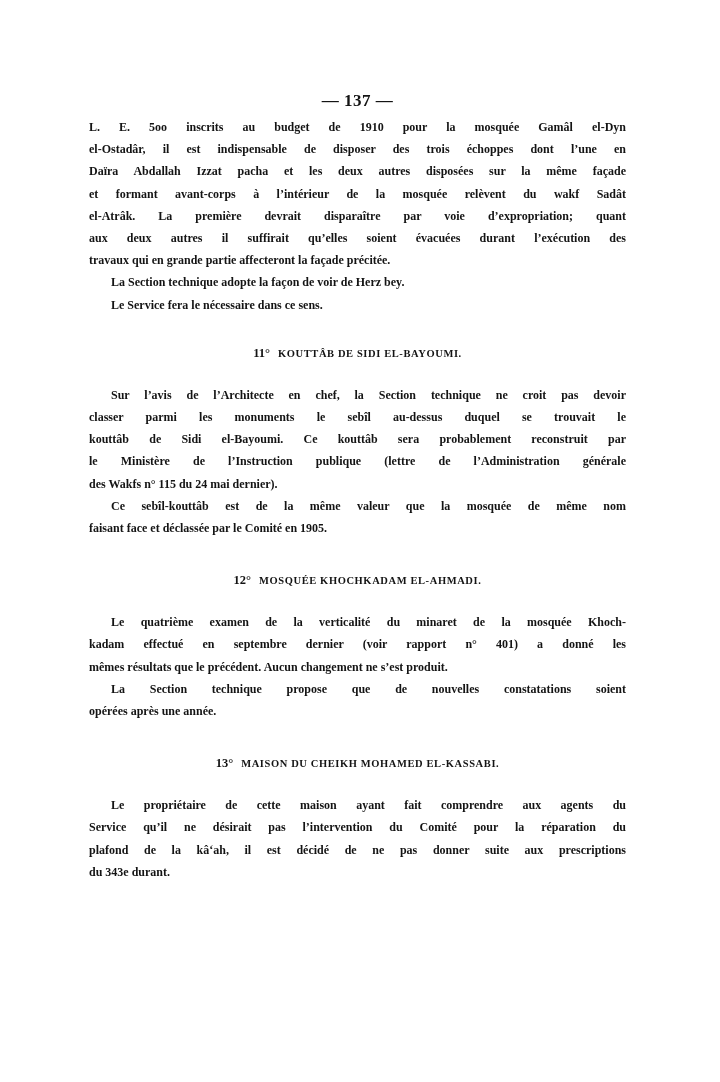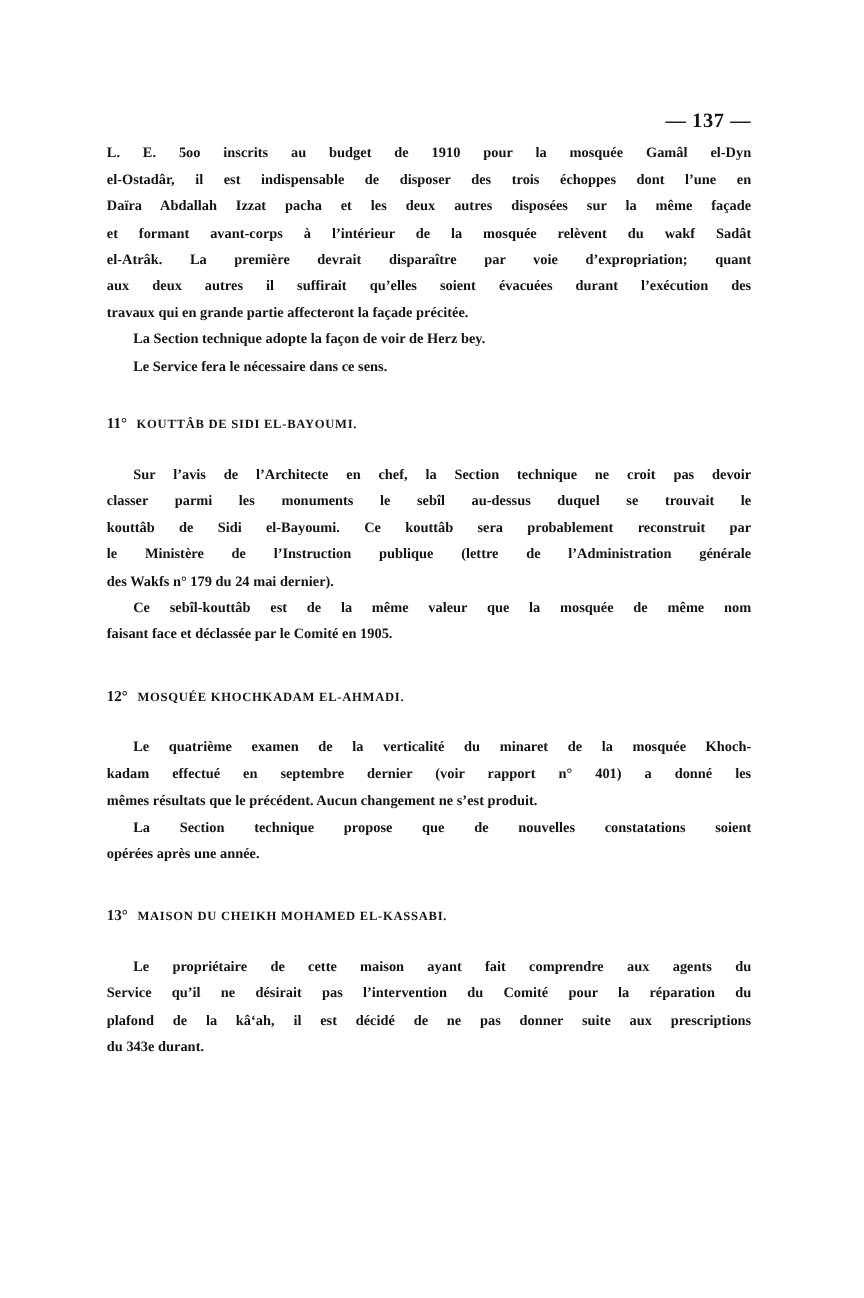--- a/index.html
+++ b/index.html
@@ -6,37 +6,37 @@
   body {
     width: 720px; height: 1082px; background: #ffffff;
     position: relative; overflow: hidden;
     font-family: "Liberation Serif", "DejaVu Serif", serif;
     color: #141414;
   }
   .page {
     position: absolute; left: 89px; top: 88px; width: 537px;
   }
   .folio {
-    text-align: right; font-weight: bold; font-size: 17px;
+    text-align: center; font-weight: bold; font-size: 17px;
     letter-spacing: 0.5px; height: 26px; line-height: 26px;
     margin-bottom: 2px;
     font-family: Liberation Serif, serif;
   }
   .para {
     font-size: 12px; line-height: 22.2px; font-weight: bold;
     text-align: justify; margin: 0;
   }
   .line {
     display: block; white-space: nowrap; text-align-last: justify;
     text-align: justify;
   }
   .line.last { text-align-last: left; }
   .indent { padding-left: 22px; }
   .heading {
-    font-weight: bold; font-size: 10.5px;
+    text-align: center; font-weight: bold; font-size: 10.5px;
     letter-spacing: 0.6px; text-transform: uppercase;
     height: 22px; line-height: 22px;
   }
   .heading .num { font-size: 12.5px; letter-spacing: 0; margin-right: 8px; }
   .h1 { margin-top: 26px; margin-bottom: 20px; }
   .h2 { margin-top: 30px; margin-bottom: 20px; }
   .h3 { margin-top: 30px; margin-bottom: 20px; }
 </style>
 </head>
 <body>
@@ -61,21 +61,21 @@
   </div>
 
   <div class="heading h1">
     <span class="num">11°</span><span>Kouttâb de Sidi el-Bayoumi.</span>
   </div>
   <div class="para">
     <span class="line indent">Sur l’avis de l’Architecte en chef, la Section technique ne croit pas devoir</span>
     <span class="line">classer parmi les monuments le sebîl au-dessus duquel se trouvait le</span>
     <span class="line">kouttâb de Sidi el-Bayoumi. Ce kouttâb sera probablement reconstruit par</span>
     <span class="line">le Ministère de l’Instruction publique (lettre de l’Administration générale</span>
-    <span class="line last">des Wakfs n° 179 du 24 mai dernier).</span>
+    <span class="line last">des Wakfs n° 115 du 24 mai dernier).</span>
   </div>
   <div class="para">
     <span class="line indent">Ce sebîl-kouttâb est de la même valeur que la mosquée de même nom</span>
     <span class="line last">faisant face et déclassée par le Comité en 1905.</span>
   </div>
 
   <div class="heading h2">
     <span class="num">12°</span><span>Mosquée Khochkadam el-Ahmadi.</span>
   </div>
   <div class="para">

